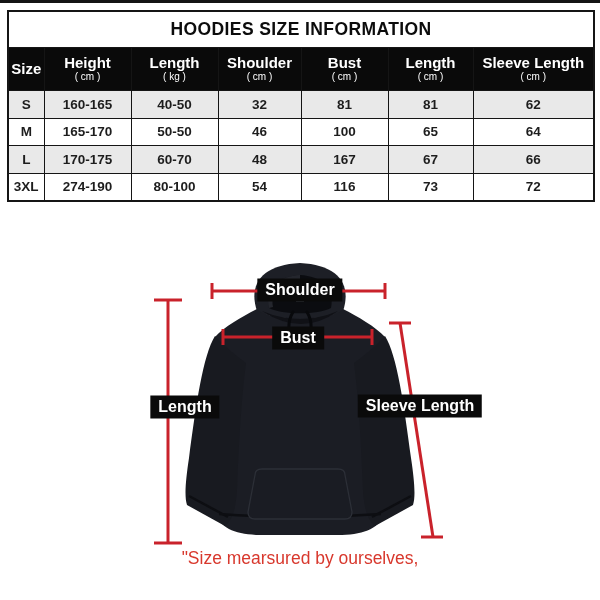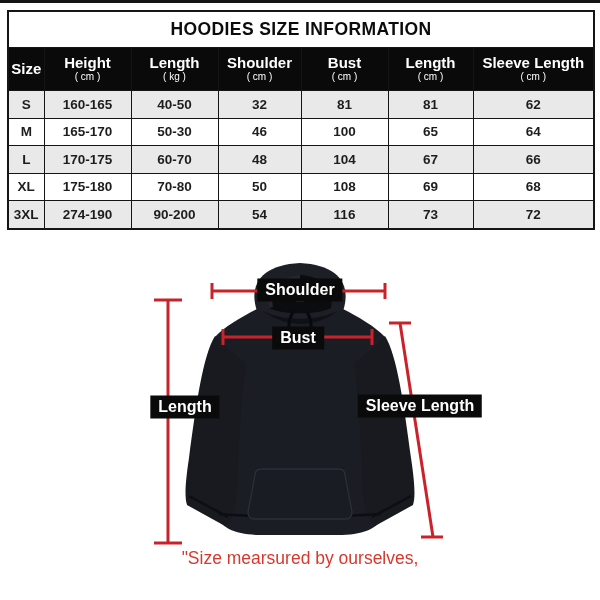--- a/index.html
+++ b/index.html
@@ -102,48 +102,39 @@
         <td class="cell">160-165</td>
         <td class="cell">40-50</td>
         <td class="cell">32</td>
         <td class="cell">81</td>
         <td class="cell">81</td>
         <td class="cell">62</td>
       </tr>
       <tr class="data-row">
         <td class="cell">M</td>
         <td class="cell">165-170</td>
-        <td class="cell">50-30</td>
+        <td class="cell">50-50</td>
         <td class="cell">46</td>
         <td class="cell">100</td>
         <td class="cell">65</td>
         <td class="cell">64</td>
       </tr>
       <tr class="data-row">
         <td class="cell">L</td>
         <td class="cell">170-175</td>
         <td class="cell">60-70</td>
         <td class="cell">48</td>
-        <td class="cell">104</td>
+        <td class="cell">167</td>
         <td class="cell">67</td>
         <td class="cell">66</td>
       </tr>
       <tr class="data-row">
-        <td class="cell">XL</td>
-        <td class="cell">175-180</td>
-        <td class="cell">70-80</td>
-        <td class="cell">50</td>
-        <td class="cell">108</td>
-        <td class="cell">69</td>
-        <td class="cell">68</td>
-      </tr>
-      <tr class="data-row">
         <td class="cell">3XL</td>
         <td class="cell">274-190</td>
-        <td class="cell">90-200</td>
+        <td class="cell">80-100</td>
         <td class="cell">54</td>
         <td class="cell">116</td>
         <td class="cell">73</td>
         <td class="cell">72</td>
       </tr>
     </tbody>
   </table>
 
   <div class="figure">
     <svg width="600" height="600" viewBox="0 0 600 600">

